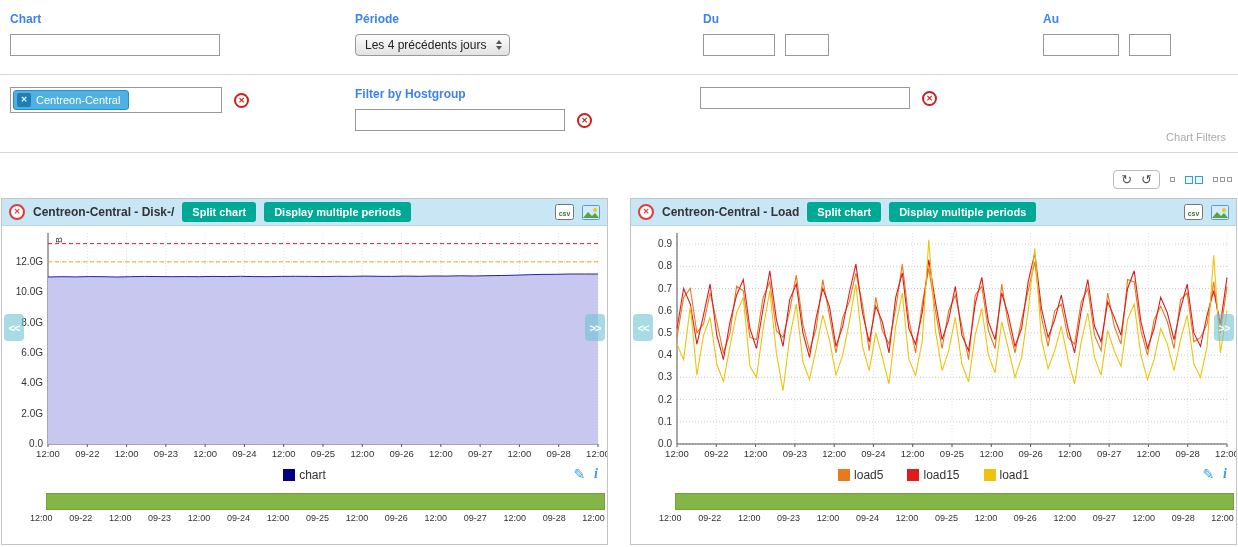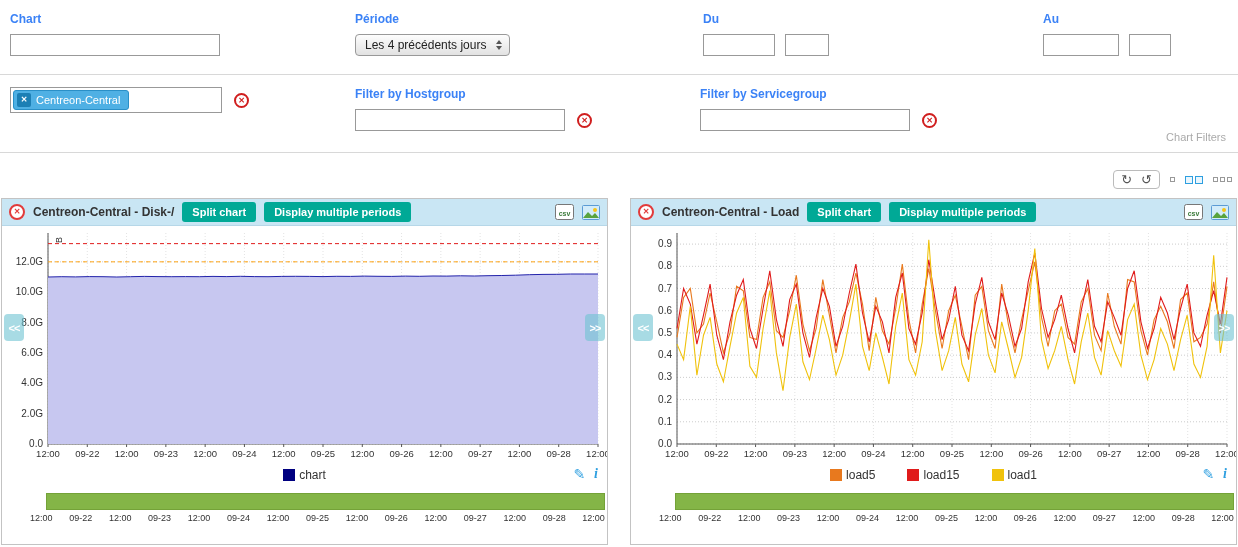--- a/index.html
+++ b/index.html
@@ -116,21 +116,20 @@
     </div>
   </div>
   <div class="fcol2" style="left:355px">
     <label class="flabel">Filter by Hostgroup</label>
     <div style="display:flex;align-items:center">
       <input class="txt w210" value="" style="">
       <span class="clear-circ">✕</span>
     </div>
   </div>
   <div class="fcol2" style="left:700px">
-    <label class="flabel">Filter by Servicegroup</label>
     <div style="display:flex;align-items:center">
       <input class="txt w210" value="" style="">
       <span class="clear-circ">✕</span>
     </div>
   </div>
   <div class="chart-filters">Chart Filters</div>
 
   <div class="divider" style="top:152px"></div>
 
   <div class="view-toolbar">
@@ -370,21 +369,21 @@
             <line x1="46" x2="46" y1="7" y2="218" stroke="#555"></line>
             <line x1="46" x2="596" y1="218" y2="218" stroke="#555"></line>
             <polyline points="46.0,111.4 52.6,71.4 59.3,62.5 65.9,106.9 72.5,98.1 79.1,67.0 85.8,95.8 92.4,126.9 99.0,106.9 105.6,60.3 112.3,64.7 118.9,111.4 125.5,113.6 132.1,71.4 138.8,55.9 145.4,104.7 152.0,111.4 158.7,84.7 165.3,49.2 171.9,98.1 178.5,124.7 185.2,102.5 191.8,53.6 198.4,89.2 205.0,126.9 211.7,91.4 218.3,75.9 224.9,47.0 231.5,78.1 238.2,124.7 244.8,71.4 251.4,104.7 258.0,118.1 264.7,82.5 271.3,38.1 277.9,93.6 284.6,126.9 291.2,78.1 297.8,42.5 304.4,84.7 311.1,122.5 317.7,84.7 324.3,69.2 330.9,100.3 337.6,133.6 344.2,69.2 350.8,60.3 357.4,104.7 364.1,122.5 370.7,58.1 377.3,98.1 384.0,126.9 390.6,93.6 397.2,64.7 403.8,35.9 410.5,91.4 417.1,120.3 423.7,84.7 430.3,78.1 437.0,111.4 443.6,118.1 450.2,75.9 456.8,62.5 463.5,109.2 470.1,124.7 476.7,67.0 483.3,100.3 490.0,118.1 496.6,53.6 503.2,55.9 509.9,104.7 516.5,129.2 523.1,93.6 529.7,80.3 536.4,95.8 543.0,122.5 549.6,73.6 556.2,67.0 562.9,115.8 569.5,111.4 576.1,98.1 582.7,55.9 589.4,106.9 596.0,60.3" fill="none" stroke="#e8791e" stroke-width="1.1"></polyline>
             <polyline points="46.0,102.5 52.6,62.5 59.3,78.1 65.9,118.1 72.5,89.2 79.1,58.1 85.8,109.2 92.4,133.6 99.0,95.8 105.6,69.2 112.3,53.6 118.9,102.5 125.5,122.5 132.1,82.5 138.8,44.8 145.4,93.6 152.0,120.3 158.7,73.6 165.3,58.1 171.9,106.9 178.5,131.4 185.2,91.4 191.8,62.5 198.4,80.3 205.0,120.3 211.7,100.3 218.3,67.0 224.9,38.1 231.5,87.0 238.2,115.8 244.8,80.3 251.4,95.8 258.0,126.9 264.7,71.4 271.3,47.0 277.9,102.5 284.6,118.1 291.2,87.0 297.8,33.7 304.4,75.9 311.1,113.6 317.7,93.6 324.3,60.3 330.9,109.2 337.6,124.7 344.2,78.1 350.8,51.4 357.4,95.8 364.1,113.6 370.7,67.0 377.3,89.2 384.0,120.3 390.6,102.5 397.2,55.9 403.8,27.0 410.5,82.5 417.1,111.4 423.7,93.6 430.3,69.2 437.0,102.5 443.6,126.9 450.2,84.7 456.8,53.6 463.5,100.3 470.1,115.8 476.7,75.9 483.3,91.4 490.0,109.2 496.6,62.5 503.2,44.8 509.9,95.8 516.5,122.5 523.1,102.5 529.7,71.4 536.4,87.0 543.0,113.6 549.6,82.5 556.2,58.1 562.9,106.9 569.5,120.3 576.1,89.2 582.7,64.7 589.4,98.1 596.0,51.4" fill="none" stroke="#e01b1b" stroke-width="1.1"></polyline>
             <polyline points="46.0,118.1 52.6,133.6 59.3,80.3 65.9,149.1 72.5,109.2 79.1,91.4 85.8,138.0 92.4,155.8 99.0,120.3 105.6,87.0 112.3,71.4 118.9,140.3 125.5,151.4 132.1,102.5 138.8,64.7 145.4,126.9 152.0,164.7 158.7,111.4 165.3,78.1 171.9,135.8 178.5,153.6 185.2,122.5 191.8,89.2 198.4,113.6 205.0,149.1 211.7,129.2 218.3,95.8 224.9,58.1 231.5,120.3 238.2,144.7 244.8,106.9 251.4,131.4 258.0,158.0 264.7,100.3 271.3,67.0 277.9,133.6 284.6,149.1 291.2,115.8 297.8,13.7 304.4,104.7 311.1,144.7 317.7,124.7 324.3,91.4 330.9,138.0 337.6,155.8 344.2,109.2 350.8,82.5 357.4,129.2 364.1,146.9 370.7,95.8 377.3,122.5 384.0,151.4 390.6,131.4 397.2,84.7 403.8,22.5 410.5,113.6 417.1,142.5 423.7,124.7 430.3,100.3 437.0,133.6 443.6,158.0 450.2,115.8 456.8,87.0 463.5,131.4 470.1,149.1 476.7,104.7 483.3,124.7 490.0,140.3 496.6,93.6 503.2,78.1 509.9,129.2 516.5,153.6 523.1,133.6 529.7,102.5 536.4,118.1 543.0,144.7 549.6,113.6 556.2,89.2 562.9,138.0 569.5,151.4 576.1,120.3 582.7,29.2 589.4,126.9 596.0,84.7" fill="none" stroke="#f0c20c" stroke-width="1.1"></polyline>
           </svg>
         <button class="pan pan-l">&lt;&lt;</button>
         <button class="pan pan-r">&gt;&gt;</button>
       </div>
       <div class="legend-row">
-        <div style="display:flex;gap:32px">
+        <div style="display:flex;gap:24px">
             <span class="leg-item">
               <span class="swatch" style="background: rgb(232, 121, 30);"></span>
               <span>load5</span>
             </span>
             <span class="leg-item">
               <span class="swatch" style="background: rgb(224, 27, 27);"></span>
               <span>load15</span>
             </span>
             <span class="leg-item">
               <span class="swatch" style="background: rgb(240, 194, 12);"></span>

